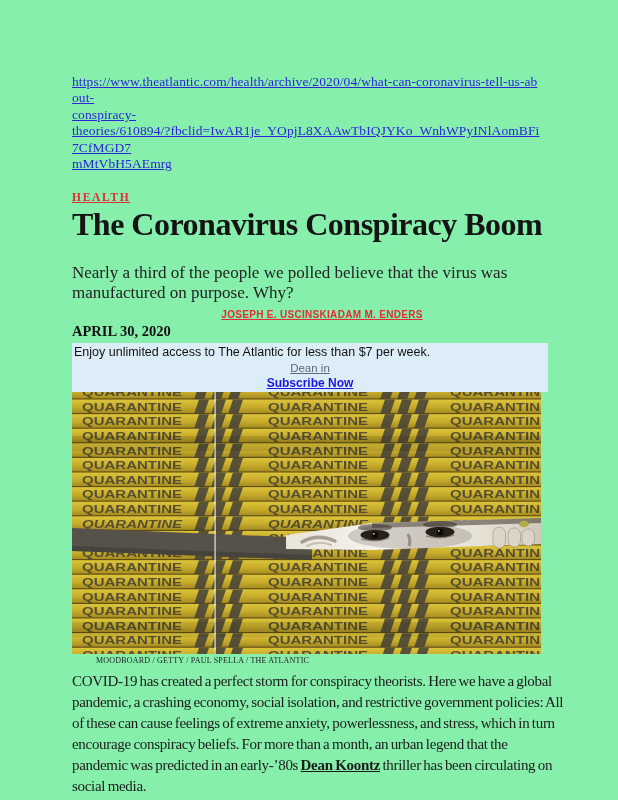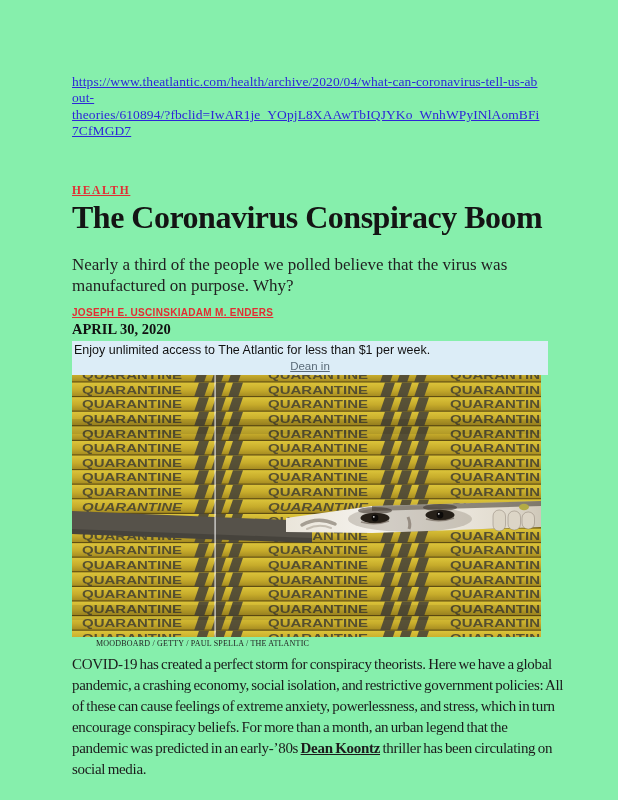--- a/index.html
+++ b/index.html
@@ -6,31 +6,31 @@
   .page{position:relative;width:618px;height:800px;background:#86efac;overflow:hidden;
         font-family:"Liberation Serif", serif;color:#1b1b1b;}
   .content{position:absolute;left:72px;top:74px;width:500px;}
 
   
   .url-block{font-size:13.5px;line-height:16.4px;letter-spacing:0.1px;width:470px;
              color:#2d26d8;cursor:pointer;word-break:break-all;}
   .url-block .u{text-decoration:underline;}
 
   
-  .eyebrow{margin-top:44px;font-size:11.5px;font-weight:bold;letter-spacing:1.7px;
+  .eyebrow{margin-top:19px;font-size:11.5px;font-weight:bold;letter-spacing:1.7px;
            color:#e22d33;}
   .eyebrow a{color:#e22d33;text-decoration:underline;}
 
   
   .title{margin-top:4px;font-size:32px;line-height:34px;font-weight:700;color:#141414;letter-spacing:-0.5px;}
   .dek{margin-top:3px;font-size:17px;line-height:20.5px;color:#222222;width:492px;}
 
   
-  .authors{margin-top:11px;font-family:"Liberation Sans", sans-serif;font-size:10px;
-           font-weight:bold;letter-spacing:0.3px;color:#e22d33;}
+  .authors{margin-top:5px;font-family:"Liberation Sans", sans-serif;font-size:10px;
+           font-weight:bold;letter-spacing:0.3px;color:#e22d33;text-align:center;}
   .authors a{color:#e22d33;text-decoration:underline;}
   .date{margin-top:3px;font-size:14.5px;color:#111111;font-weight:bold;}
 
   
   .banner{margin-top:3px;width:476px;background:#dcedf7;
           font-family:"Liberation Sans", sans-serif;padding:2px 0 2px 0;}
   .banner .msg{font-size:12.5px;line-height:15px;color:#111111;padding-left:2px;}
   .banner .signin-row{text-align:center;line-height:13px;}
   .banner .signin{font-size:11.5px;color:#5a6b78;text-decoration:underline;cursor:pointer;}
   .banner .subscribe-row{text-align:center;line-height:14px;}
@@ -46,36 +46,39 @@
   .body-text a{color:#1b1b1b;text-decoration:underline;cursor:pointer;font-weight:bold;}
 </style>
 </head>
 <body>
 
 <div class="page">
   <div class="content">
 
     <div class="url-block">
       <div><span class="u">https://www.theatlantic.com/health/archive/2020/04/what-can-coronavirus-tell-us-about-</span></div>
+      <div><span class="u">conspiracy-</span></div>
       <div><span class="u">theories/610894/?fbclid=IwAR1je_YOpjL8XAAwTbIQJYKo_WnhWPyINlAomBFi7CfMGD7</span></div>
+      <div><span class="u">mMtVbH5AEmrg</span></div>
     </div>
 
     <div class="eyebrow"><a>HEALTH</a></div>
 
     <h1 class="title">The Coronavirus Conspiracy Boom</h1>
 
     <div class="dek">Nearly a third of the people we polled believe that the virus was manufactured on purpose. Why?</div>
 
     <div class="authors"><a>JOSEPH E. USCINSKI</a><a>ADAM M. ENDERS</a></div>
 
     <div class="date">APRIL 30, 2020</div>
 
     <div class="banner">
-      <div class="msg">Enjoy unlimited access to The Atlantic for less than $1 per week.</div>
+      <div class="msg">Enjoy unlimited access to The Atlantic for less than $7 per week.</div>
       <div class="signin-row"><span class="signin">Dean in</span></div>
+      <div class="subscribe-row"><span class="subscribe">Subscribe Now</span></div>
     </div>
 
     <div class="hero">
       <svg id="hero-svg" width="469" height="262" viewBox="0 0 469 262" xmlns="http://www.w3.org/2000/svg">
           <defs>
             <linearGradient id="tg" x1="0" y1="0" x2="0" y2="1">
               <stop offset="0" stop-color="#dcc43a"></stop>
               <stop offset="0.5" stop-color="#c7ac2b"></stop>
               <stop offset="1" stop-color="#a08620"></stop>
             </linearGradient>

